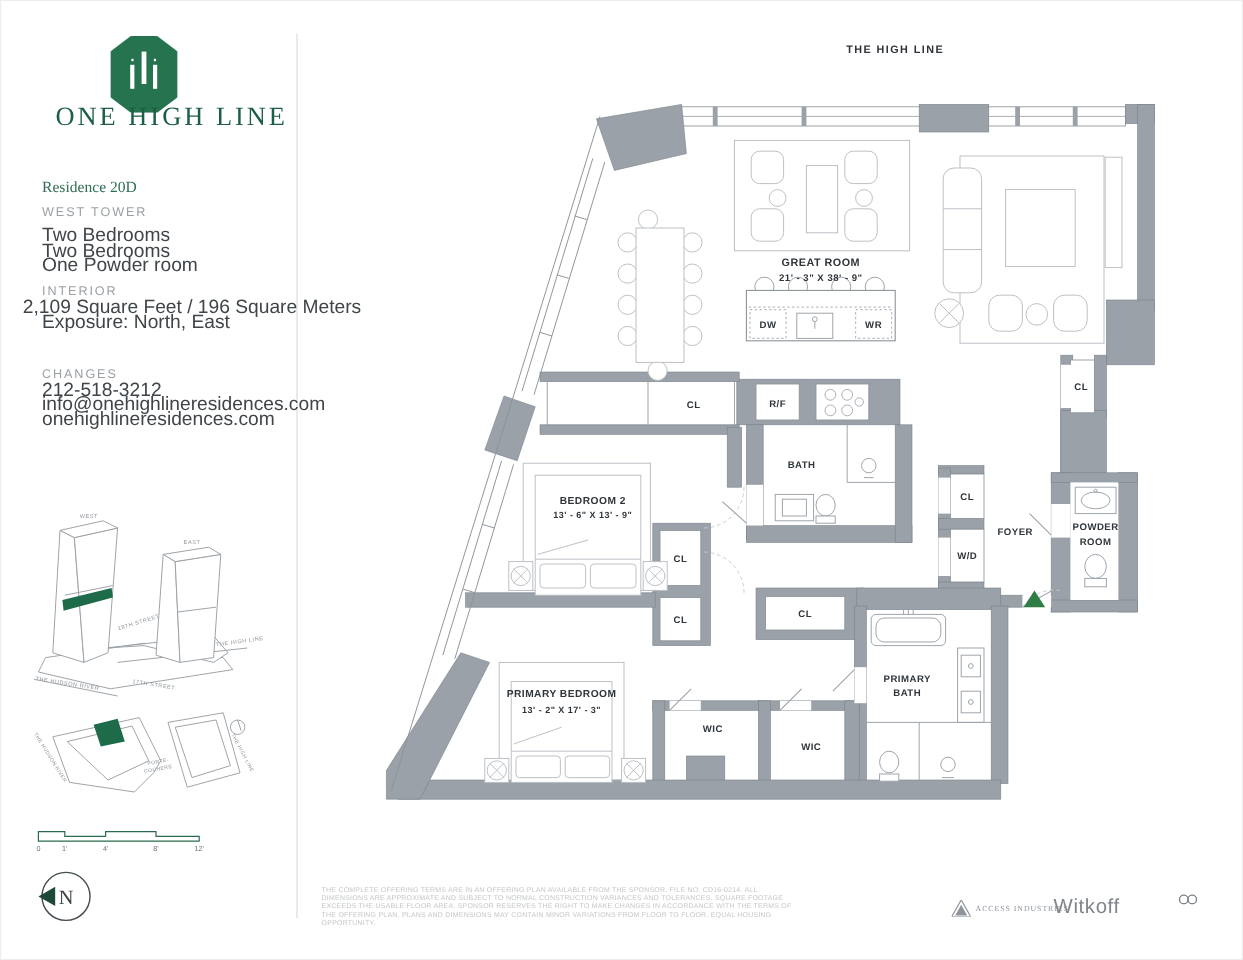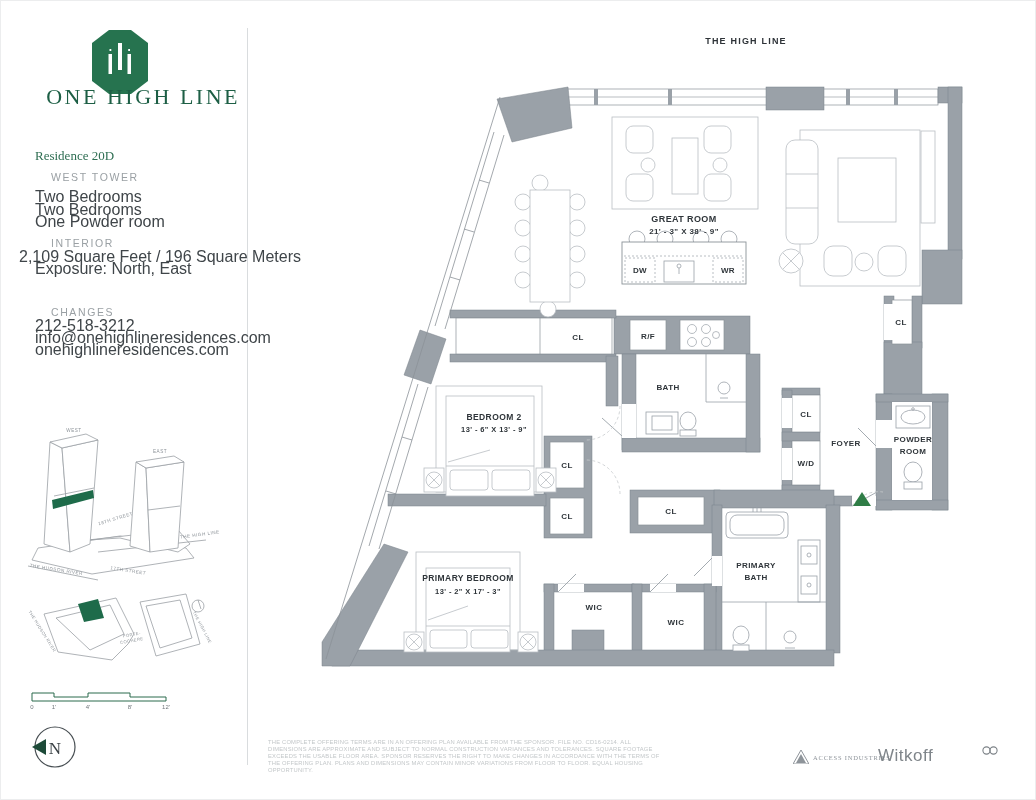--- a/index.html
+++ b/index.html
@@ -4,21 +4,21 @@
 <style>
   html,body{margin:0;padding:0;}
   body{width:1036px;height:800px;background:#fff;position:relative;overflow:hidden;
        font-family:"Liberation Sans",sans-serif;color:#3f4549;}
   .abs{position:absolute;}
   .frame{position:absolute;inset:0;border:1px solid #ecedee;pointer-events:none;}
   .divider{position:absolute;left:247px;top:28px;width:1px;height:737px;background:#d9dcde;}
   .brand{left:10px;top:84px;width:230px;text-align:right;
          font-family:"Liberation Serif",serif;font-size:22px;letter-spacing:2.5px;color:#1d5f45;}
   .res-title{left:35px;top:148px;font-family:"Liberation Serif",serif;font-size:13px;color:#2e6e52;}
-  .gray-label{color:#9aa0a4;font-size:10.5px;letter-spacing:1.6px;margin-left:16px;}
+  .gray-label{color:#9aa0a4;font-size:10.5px;letter-spacing:1.6px;}
   .body-txt{font-size:16px;color:#3f4549;line-height:12.5px;}
   .disclaimer{left:268px;top:739px;width:394px;font-size:5.8px;line-height:7px;color:#c3c7c9;
               letter-spacing:.2px;}
   .witkoff{left:878px;top:746px;font-size:17px;color:#7f858a;font-weight:400;letter-spacing:.5px;}
   .access{left:793px;top:750px;display:flex;align-items:center;gap:4px;color:#8e949a;}
   .access span{font-family:"Liberation Serif",serif;font-size:6.5px;letter-spacing:.8px;}
   .corcoran{left:948px;top:741px;width:84px;text-align:center;color:#7c8287;}
   .corcoran .script{font-family:"Liberation Serif",serif;font-style:italic;font-size:10.5px;margin-top:48px;}
   svg text{font-family:"Liberation Sans",sans-serif;}
   svg .serif{font-family:"Liberation Serif",serif;}

